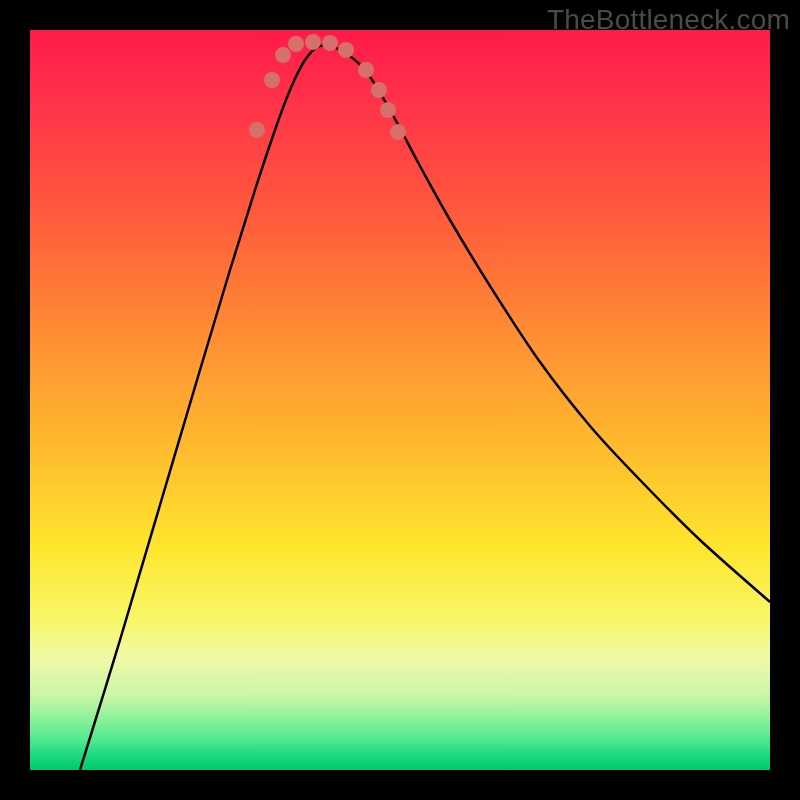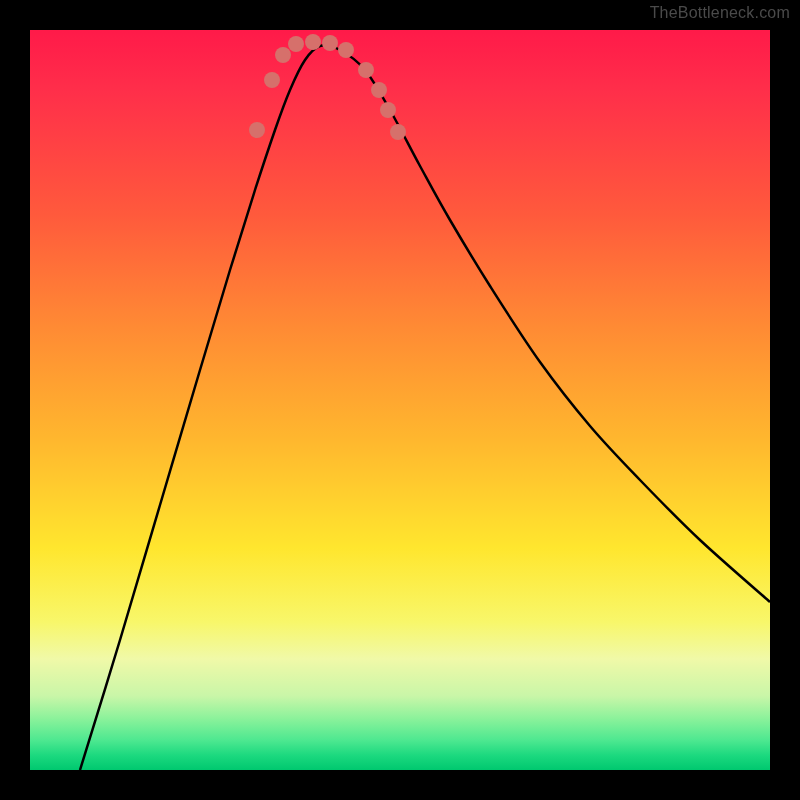--- a/index.html
+++ b/index.html
@@ -36,21 +36,21 @@
       #4de890 96%,
       #1cd97f 98%,
       #00c86f 100%
     );
   }
   .watermark {
     position: absolute;
     top: 4px;
     right: 10px;
     color: #4a4a4a;
-    font-size: 16px;
+    font-size: 28px;
     font-weight: 500;
     letter-spacing: 0.2px;
   }
   svg.curve {
     position: absolute;
     left: 0; top: 0;
     width: 740px;
     height: 740px;
   }
 </style>

